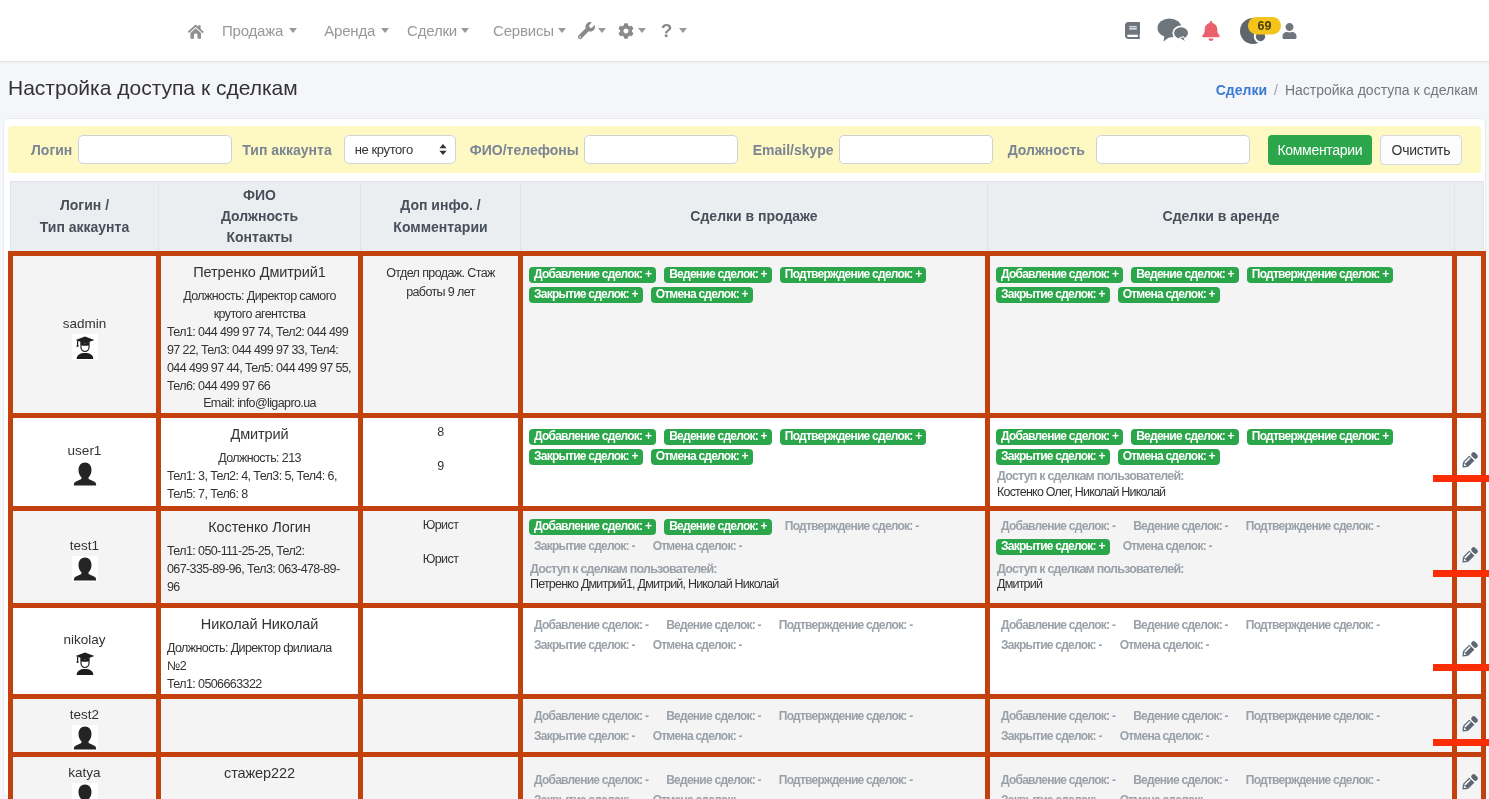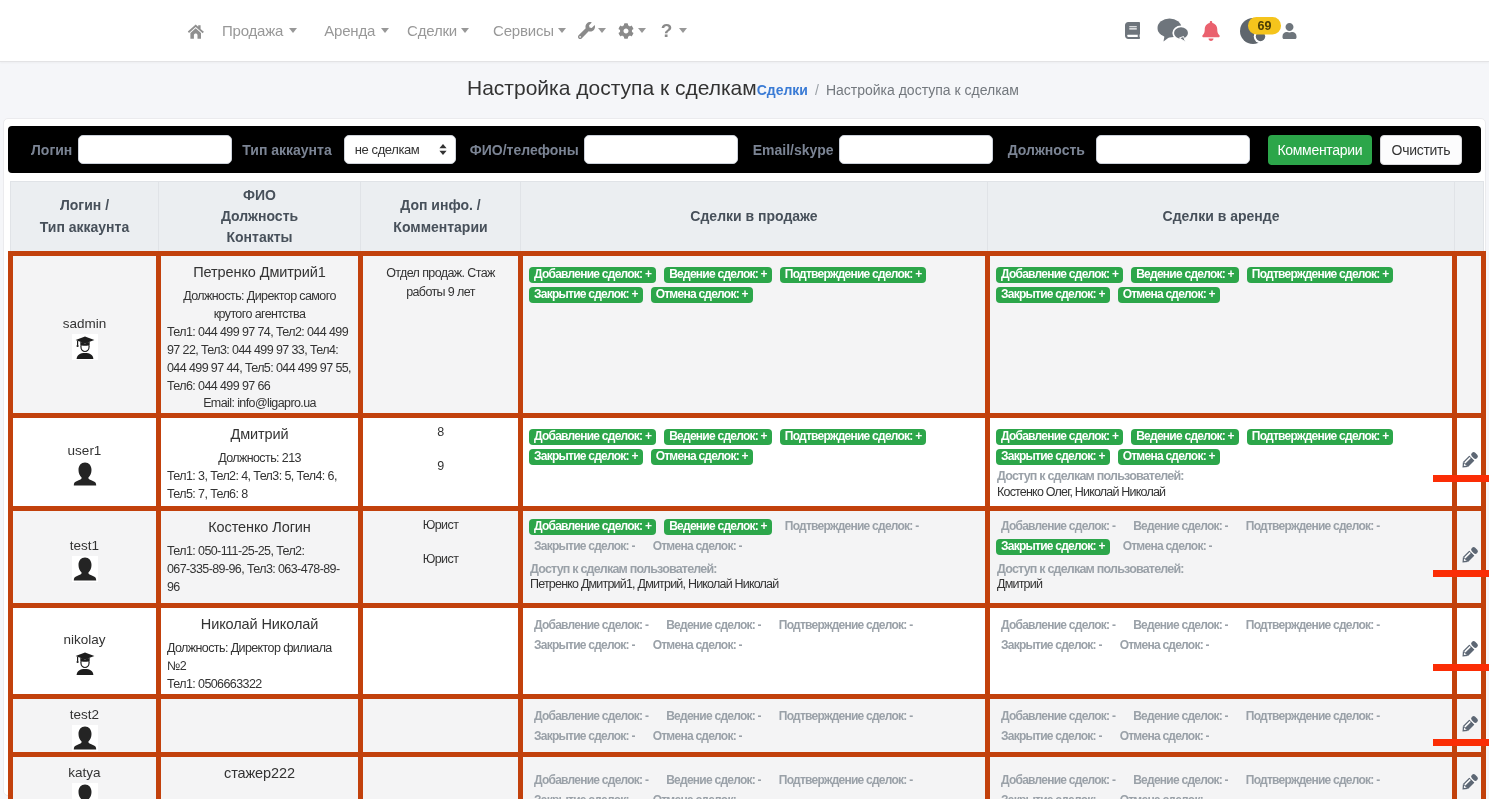--- a/index.html
+++ b/index.html
@@ -12,28 +12,28 @@
 .nav a.lnk { color:#989898; text-decoration:none; font-size:15px; letter-spacing:-0.2px; display:inline-flex; align-items:center; }
 .caret { display:inline-block; width:0; height:0; border-left:4.5px solid transparent; border-right:4.5px solid transparent; border-top:5px solid #989898; margin-left:6px; }
 .homeico { margin-right:17px; }
 .srch { display:flex; margin-left:23px; }
 .srch input { width:156px; height:31px; border:1px solid #ccc; border-radius:4px 0 0 4px; padding:0 9px; font-size:15px; letter-spacing:-0.5px; font-family:"Liberation Sans",sans-serif; color:#555; background:#fff; outline:none; }
 .srch input::placeholder { color:#a9adb2; }
 .srch button { width:34px; height:31px; background:#2ca64a; border:1px solid #2ca64a; border-radius:0 4px 4px 0; display:flex; align-items:center; justify-content:center; }
 .nav-right { position:absolute; right:192px; top:0; height:61px; display:flex; align-items:center; }
 .nr { position:relative; display:inline-flex; align-items:center; }
 
-.phead { display:flex; justify-content:center; align-items:center; padding:0 11px 0 8px; height:57px; }
+.phead { display:flex; justify-content:space-between; align-items:center; padding:0 11px 0 8px; height:57px; }
 .phead h1 { font-size:21px; font-weight:400; color:#333; position:relative; top:-2px; }
 .crumb { font-size:14px; color:#73787e; }
 .crumb a { color:#3a7bd5; text-decoration:none; font-weight:bold; }
 .crumb .sep { color:#9aa0a6; margin:0 7px; }
 
 .card { margin:0 3px; width:1483px; background:#fff; border-radius:5px; border:1px solid #ebebee; padding:7px 0 0 0; height:678px; }
-.filter { margin:0 4px; height:47px; background:#000000; border-radius:4px; display:flex; align-items:center; font-size:14px; }
+.filter { margin:0 4px; height:47px; background:#fef9c3; border-radius:4px; display:flex; align-items:center; font-size:14px; }
 .filter label { font-weight:bold; color:#7b8494; }
 .filter input[type=text] { width:154px; height:29px; border:1px solid #ccd1da; border-radius:5px; background:#fff; padding:0 8px; font-size:13px; font-family:"Liberation Sans",sans-serif; }
 .fsel { width:112px; height:29px; background:#fff; border:1px solid #cfd3da; border-radius:5px; font-size:13px; letter-spacing:-0.4px; color:#333; display:flex; align-items:center; justify-content:space-between; padding:0 8px 0 10px; }
 .btn-green { width:104px; height:30px; background:#2ca64a; color:#fff; border:0; border-radius:4px; font-size:14px; letter-spacing:-0.3px; font-family:"Liberation Sans",sans-serif; }
 .btn-white { width:82px; height:30px; background:#fcfcfd; color:#333; border:1px solid #d7d7da; border-radius:4px; font-size:14px; letter-spacing:-0.3px; font-family:"Liberation Sans",sans-serif; }
 
 table.grid { border-collapse:collapse; table-layout:fixed; margin:8px 4px 0 4px; width:1473px; font-size:12.5px; }
 table.grid col.c1{width:148px} table.grid col.c2{width:202px} table.grid col.c3{width:160px}
 table.grid col.c4{width:467px} table.grid col.c5{width:467px} table.grid col.c6{width:29px}
 table.grid th { background:#ebeef1; color:#47505a; font-size:14px; font-weight:bold; text-align:center; vertical-align:middle; height:72px; line-height:21.3px; border:1px solid #e0e3e7; }
@@ -135,21 +135,21 @@
 <div class="phead">
   <h1>Настройка доступа к сделкам</h1>
   <div class="crumb"><a href="#">Сделки</a><span class="sep">/</span>Настройка доступа к сделкам</div>
 </div>
 <div class="card">
   <div class="filter">
     <label style="margin-left:23px">Логин</label>
     <input type="text" style="margin-left: 6px;">
     <label style="margin-left:10px">Тип аккаунта</label>
     <div class="fsel" style="margin-left:12px">
-          <span>не сделкам</span>
+          <span>не крутого</span>
           <svg width="8" height="11" viewBox="0 0 8 11">
             <path d="M4 0 L7.6 4.2 L0.4 4.2 Z" fill="#333"></path>
             <path d="M4 11 L7.6 6.8 L0.4 6.8 Z" fill="#333"></path>
           </svg>
         </div>
     <label style="margin-left:14px">ФИО/телефоны</label>
     <input type="text" style="margin-left: 5px;">
     <label style="margin-left:15px">Email/skype</label>
     <input type="text" style="margin-left: 5px;">
     <label style="margin-left:15px">Должность</label>

